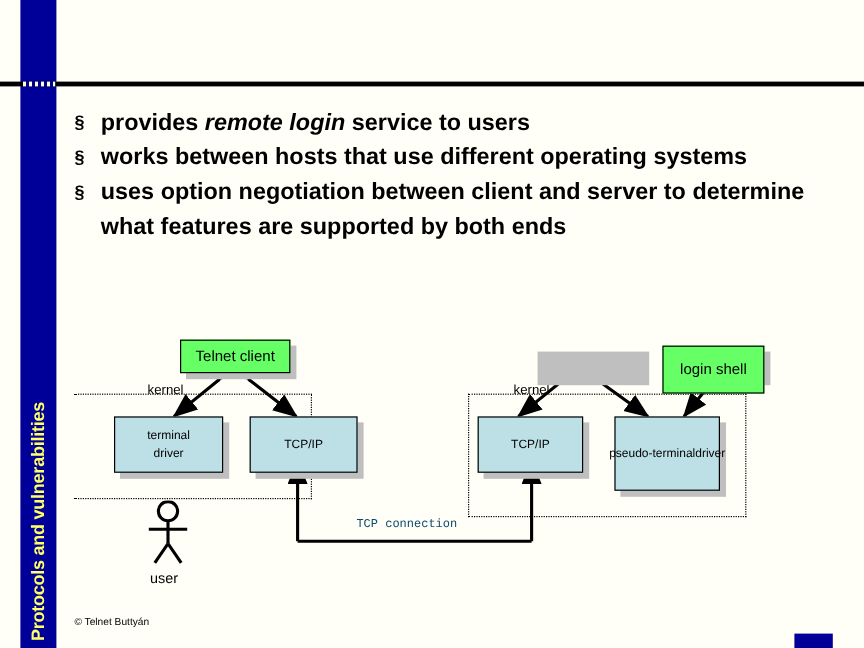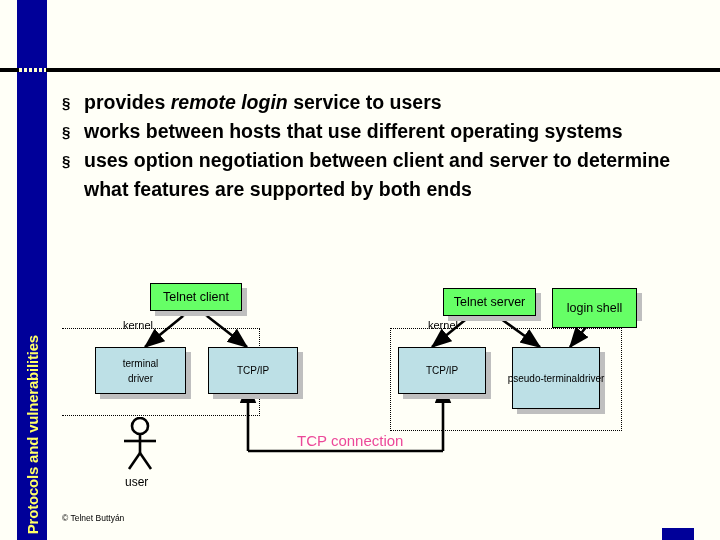--- a/index.html
+++ b/index.html
@@ -139,22 +139,23 @@
     position: absolute;
     box-sizing: border-box;
     border: 1.5px dotted #000000;
   }
   #kernel-left {
     border-left: none;
   }
 
   #tcp-conn-label {
     position: absolute;
-    font-size: 15px;
-    color: #ec4899;
+    font-size: 10px;
+    color: #0c4a6e;
+    font-family: Liberation Mono, monospace;
   }
   #user-label {
     position: absolute;
     font-size: 12px;
     color: #000000;
   }
 
   
   #footer-credit {
     position: absolute;
@@ -243,21 +244,20 @@
 
       <g stroke="#000000" stroke-width="2.6" fill="none">
         <circle cx="139" cy="429" r="0"></circle>
       </g>
     </svg>
 
     <div class="dgm-shadow" style="left:155px; top:13px; width:92px; height:28px;"></div>
     <div class="dgm-box box-green" style="left:150px; top:8px; width:92px; height:28px;">Telnet client</div>
 
     <div class="dgm-shadow" style="left:448px; top:18px; width:93px; height:28px;"></div>
-    <div class="dgm-box box-green" style="left:443px; top:13px; width:93px; height:28px;">Telnet server</div>
 
     <div class="dgm-shadow" style="left:557px; top:18px; width:85px; height:28px;"></div>
     <div class="dgm-box box-green" style="left:552px; top:13px; width:85px; height:40px;">login shell</div>
 
     <div class="dgm-shadow" style="left:100px; top:77px; width:91px; height:47px;"></div>
     <div class="dgm-box box-blue" style="left:95px; top:72px; width:91px; height:47px; flex-direction:column;">
       <span>terminal</span>
       <span>driver</span>
     </div>
 

